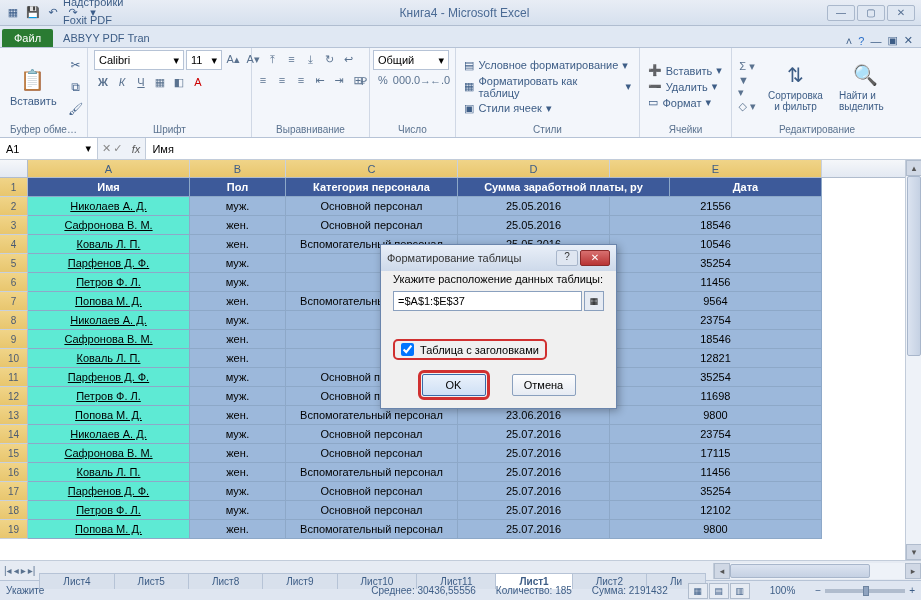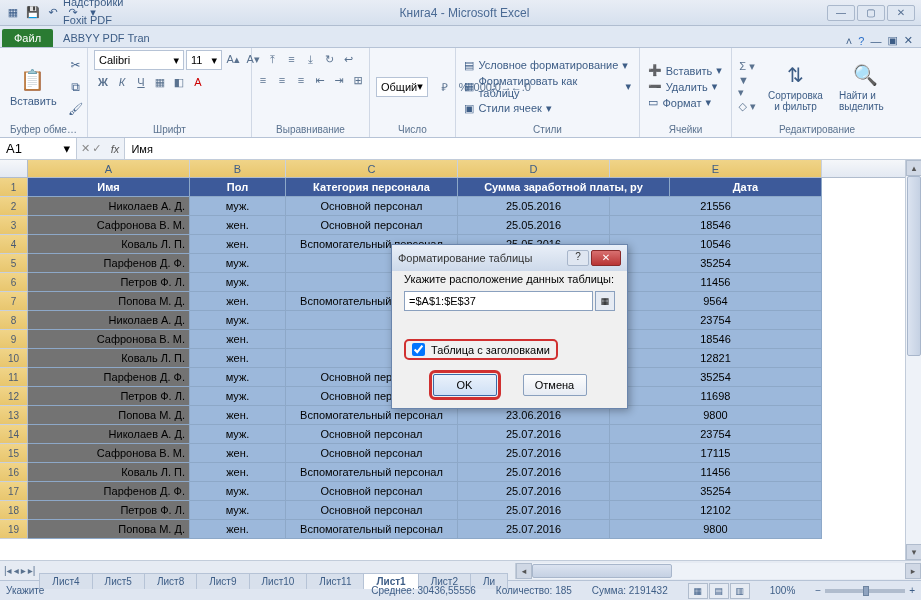--- a/index.html
+++ b/index.html
@@ -33,61 +33,61 @@
 .font-box { width: 90px; justify-content: space-between; }
 .size-box { width: 36px; justify-content: space-between; }
 .row-btns { display: flex; gap: 1px; }
 .mini-btn { width: 18px; height: 18px; display: flex; align-items: center; justify-content: center; color: #5a728f; font-size: 11px; }
 .styles-row { display: flex; flex-direction: column; gap: 1px; font-size: 11px; color: #3d5d86; }
 .styles-item { display: flex; align-items: center; gap: 4px; padding: 1px 2px; }
 .cells-col { display: flex; flex-direction: column; gap: 1px; font-size: 11px; color: #3d5d86; }
 
 
 .formula-bar { height: 22px; border-bottom: 1px solid #c2ccda; display: flex; align-items: center; background: #eef2f8; }
-.name-box { width: 77px; border-right: 1px solid #c2ccda; background: #fff; height: 100%; display: flex; align-items: center; padding: 0 6px; justify-content: space-between; font-size: 13px; }
+.name-box { width: 98px; border-right: 1px solid #c2ccda; background: #fff; height: 100%; display: flex; align-items: center; padding: 0 6px; justify-content: space-between; font-size: 11px; }
 .fx-btns { display: flex; gap: 2px; padding: 0 4px; color: #888; }
 .fx-label { width: 20px; height: 100%; display: flex; align-items: center; justify-content: center; font-style: italic; color: #555; border-right: 1px solid #c2ccda; }
 .formula-input { flex: 1; background: #fff; height: 100%; padding: 0 6px; display: flex; align-items: center; font-size: 11px; }
 
 
 .grid-wrap { position: relative; height: 400px; overflow: hidden; }
 .col-headers { display: flex; height: 18px; background: linear-gradient(#f5f7fa,#e3e9f2); border-bottom: 1px solid #b0bccd; }
 .row-header-corner { width: 28px; border-right: 1px solid #b0bccd; background: linear-gradient(#f5f7fa,#e3e9f2); }
 .col-header { border-right: 1px solid #c7d0de; text-align: center; font-size: 11px; color: #3d5d86; line-height: 18px; background: linear-gradient(#f0d488,#e8c66e); }
 .col-A { width: 162px; } .col-B { width: 96px; } .col-C { width: 172px; } .col-D { width: 152px; } .col-E { width: 212px; }
 
 .grid-body { position: relative; }
 .grid-row { display: flex; height: 19px; }
 .row-header { width: 28px; background: linear-gradient(#f0d488,#e8c66e); border-right: 1px solid #b0bccd; border-bottom: 1px solid #c7d0de; text-align: center; font-size: 10px; color: #4a5a72; line-height: 19px; }
 .cell { border-right: 1px solid #8da8c8; border-bottom: 1px solid #8da8c8; padding: 0 4px; font-size: 11px; line-height: 19px; overflow: hidden; white-space: nowrap; }
 .header-row .cell { background: #3d5a9a; color: #fff; font-weight: bold; text-align: center; }
-.data-row .cell.name { background: #737373; text-align: right; }
+.data-row .cell.name { background: #5eead4; text-align: center; text-decoration: underline; }
 .data-row .cell.other { background: #9cb8db; text-align: center; }
 
 
 .sheet-tabs { height: 20px; background: #e6ebf3; display: flex; align-items: center; border-top: 1px solid #c2ccda; font-size: 10px; }
 .sheet-nav { display: flex; gap: 2px; padding: 0 4px; color: #5a728f; }
-.sheet-tab { padding: 2px 12px; border: 1px solid #b6c3d6; border-bottom: none; background: #d8e0ec; margin-right: -1px; color: #3d5d86; margin-top: 20px; }
+.sheet-tab { padding: 2px 23px; border: 1px solid #b6c3d6; border-bottom: none; background: #d8e0ec; margin-right: -1px; color: #3d5d86; margin-top: 20px; }
 .sheet-tab.active { background: #fff; font-weight: bold; }
 .scrollbar-h { flex: 1; height: 16px; background: #e6ebf3; border-left: 1px solid #c2ccda; margin-left: 8px; display: flex; align-items: center; }
 .scroll-arrow { width: 16px; height: 16px; background: #d0d8e5; border: 1px solid #b0bccd; display: flex; align-items: center; justify-content: center; font-size: 9px; color: #555; }
 .scroll-track { flex: 1; height: 16px; background: #eef2f8; position: relative; }
 .scroll-thumb { position: absolute; left: 0; width: 140px; height: 14px; top: 1px; background: linear-gradient(#dbe3f0,#c5d1e3); border: 1px solid #a8b6cb; border-radius: 2px; }
 
 
 .status-bar { height: 20px; background: #dfe6f1; border-top: 1px solid #b6c3d6; display: flex; align-items: center; font-size: 10px; color: #3d5d86; padding: 0 6px; gap: 20px; }
 .status-bar .spacer { flex: 1; }
 .view-btns { display: flex; gap: 1px; }
 .view-btn { width: 20px; height: 16px; border: 1px solid #b0bccd; background: #e6ebf3; display: flex; align-items: center; justify-content: center; font-size: 9px; }
 .zoom { display: flex; align-items: center; gap: 4px; }
 .zoom-slider { width: 80px; height: 4px; background: #b0bccd; position: relative; }
 .zoom-thumb { position: absolute; left: 38px; top: -3px; width: 6px; height: 10px; background: #8fa3bf; border: 1px solid #6d839f; }
 
 
-.dialog { position: absolute; left: 391px; top: 244px; width: 237px; background: #f0f0f0; border: 1px solid #6a85ac; box-shadow: 2px 2px 8px rgba(0,0,0,.3); }
+.dialog { position: absolute; left: 380px; top: 244px; width: 237px; background: #f0f0f0; border: 1px solid #6a85ac; box-shadow: 2px 2px 8px rgba(0,0,0,.3); }
 .dialog-titlebar { height: 26px; background: linear-gradient(#e9eff8,#cdd9ea); display: flex; align-items: center; padding: 0 6px; font-size: 11px; color: #333; }
 .dialog-titlebar .dt-title { flex: 1; }
 .dialog-titlebar .dt-help { width: 22px; height: 16px; border: 1px solid #a8b6cb; background: #dfe6f1; text-align: center; font-size: 10px; border-radius: 2px; margin-right: 2px; }
 .dialog-titlebar .dt-close { width: 30px; height: 16px; background: linear-gradient(#d87070,#b83434); border: 1px solid #8a2a2a; border-radius: 2px; color: #fff; text-align: center; font-size: 10px; line-height: 14px; }
 .dialog-body { padding: 2px 12px 12px; font-size: 11px; }
 .dialog-body .prompt { margin-bottom: 6px; }
 .dialog-body .range-row { display: flex; gap: 2px; margin-bottom: 28px; }
 .dialog-body .range-input { flex: 1; border: 1px solid #8aa0be; background: #fff; height: 20px; padding: 0 4px; font-size: 11px; }
 .dialog-body .range-btn { width: 20px; height: 20px; border: 1px solid #8aa0be; background: #e6ebf3; display: flex; align-items: center; justify-content: center; font-size: 9px; }
 .dialog-body .check-row { display: flex; align-items: center; gap: 6px; border: 2px solid #d03030; border-radius: 5px; padding: 2px 6px; margin-bottom: 14px; width: fit-content; }
@@ -200,21 +200,21 @@
         <div class="mini-btn">≡</div>
         <div class="mini-btn">⇤</div>
         <div class="mini-btn">⇥</div>
         <div class="mini-btn">⊞</div>
       </div>
     </div>
     <div class="group-label">Выравнивание</div>
   </div>
 
   <div class="ribbon-group" style="width:86px">
-    <div class="group-content" style="flex-direction:row;gap:8px;align-items:center">
+    <div class="group-content" style="flex-direction:column;gap:1px;align-items:flex-end">
       <div class="font-box" style="width:76px">
           <span>Общий</span>
           <span>▾</span>
         </div>
       <div class="row-btns">
         <div class="mini-btn">₽</div>
         <div class="mini-btn">%</div>
         <div class="mini-btn">000</div>
         <div class="mini-btn">.0→</div>
         <div class="mini-btn">←.0</div>

